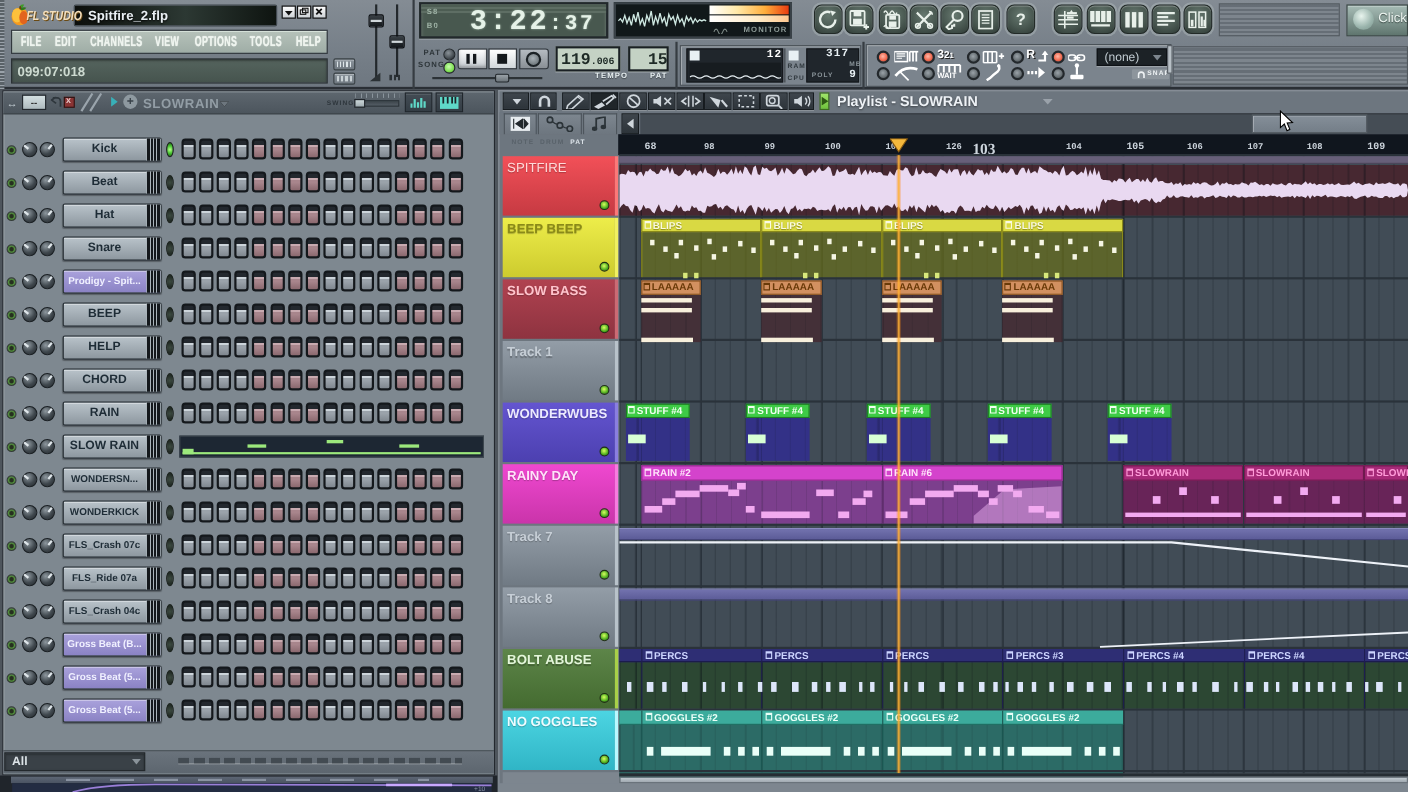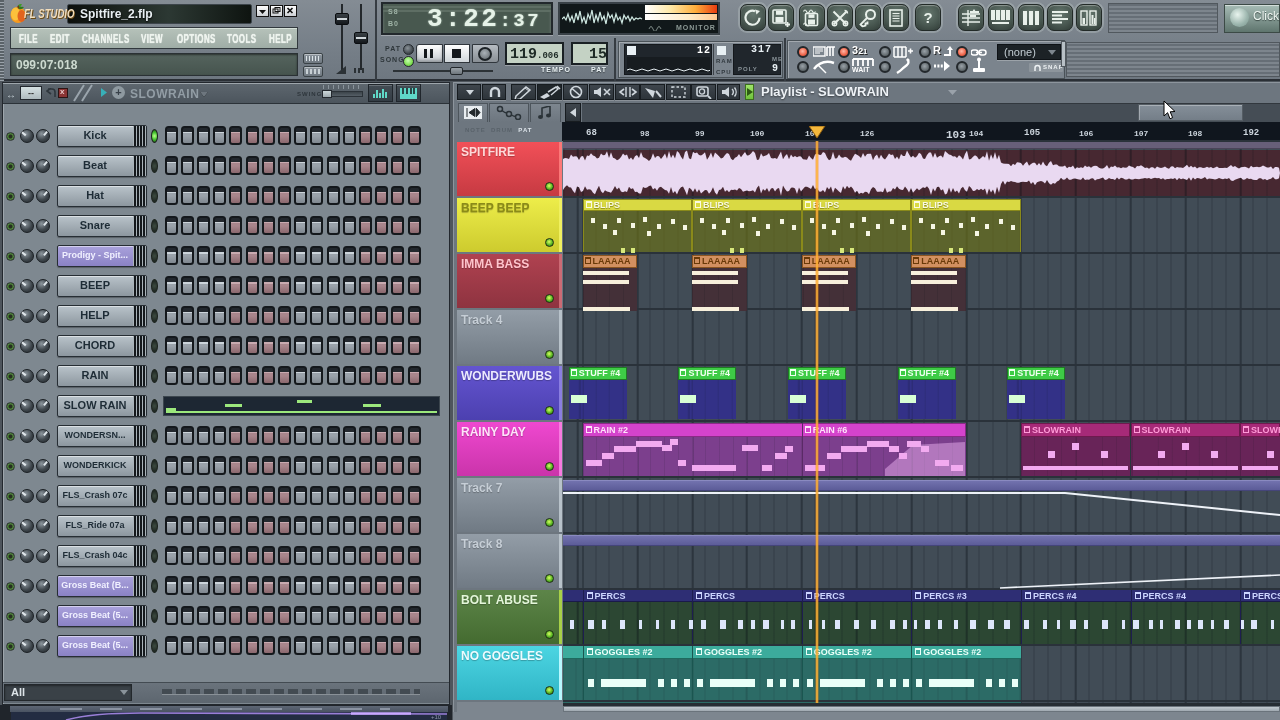--- a/index.html
+++ b/index.html
@@ -1130,57 +1130,57 @@
     </svg>
     <div class="abs" style="left:582px;top:103px;width:698px;height:19px;background:#454d55;border-top:1px solid #32383e"></div>
     <div class="abs" style="left:1138px;top:104px;width:105px;height:17px;background:linear-gradient(#858f99,#747e88);border:1px solid #555d64;box-shadow:inset 1px 1px 0 rgba(255,255,255,.3)"></div>
     <div class="abs" style="left:562px;top:122px;width:718px;height:19px;background:#10161e"></div>
     <div class="abs seg" style="left:586px;top:128px;font-size:9px;color:#cdd5dd;font-family:'Liberation Mono',monospace;letter-spacing:0">68</div>
     <div class="abs seg" style="left:640px;top:129px;font-size:8px;color:#cdd5dd;font-family:'Liberation Mono',monospace;letter-spacing:0">98</div>
     <div class="abs seg" style="left:695px;top:129px;font-size:8px;color:#cdd5dd;font-family:'Liberation Mono',monospace;letter-spacing:0">99</div>
     <div class="abs seg" style="left:750px;top:129px;font-size:8px;color:#cdd5dd;font-family:'Liberation Mono',monospace;letter-spacing:0">100</div>
     <div class="abs seg" style="left:805px;top:129px;font-size:8px;color:#cdd5dd;font-family:'Liberation Mono',monospace;letter-spacing:0">101</div>
     <div class="abs seg" style="left:860px;top:129px;font-size:8px;color:#cdd5dd;font-family:'Liberation Mono',monospace;letter-spacing:0">126</div>
-    <div class="abs seg" style="left:946px;top:129px;font-size:11px;color:#cdd5dd;font-family:Liberation Mono, monospace;letter-spacing:0">103</div>
+    <div class="abs seg" style="left:884px;top:129px;font-size:14px;color:#cdd5dd;font-family:Liberation Serif, serif;letter-spacing:0">103</div>
     <div class="abs seg" style="left:969px;top:129px;font-size:8px;color:#cdd5dd;font-family:'Liberation Mono',monospace;letter-spacing:0">104</div>
     <div class="abs seg" style="left:1024px;top:128px;font-size:9px;color:#cdd5dd;font-family:'Liberation Mono',monospace;letter-spacing:0">105</div>
     <div class="abs seg" style="left:1079px;top:129px;font-size:8px;color:#cdd5dd;font-family:'Liberation Mono',monospace;letter-spacing:0">106</div>
     <div class="abs seg" style="left:1134px;top:129px;font-size:8px;color:#cdd5dd;font-family:'Liberation Mono',monospace;letter-spacing:0">107</div>
     <div class="abs seg" style="left:1188px;top:129px;font-size:8px;color:#cdd5dd;font-family:'Liberation Mono',monospace;letter-spacing:0">108</div>
-    <div class="abs seg" style="left:1243px;top:128px;font-size:9px;color:#cdd5dd;font-family:'Liberation Mono',monospace;letter-spacing:0">192</div>
+    <div class="abs seg" style="left:1243px;top:128px;font-size:9px;color:#cdd5dd;font-family:'Liberation Mono',monospace;letter-spacing:0">109</div>
     <svg class="abs" style="left:809px;top:126px" width="17" height="13">
       <path d="M0 0 h16 l-8 12 z" fill="#f4b83c" stroke="#8a5a10" stroke-width="1"></path>
     </svg>
     <div class="abs" style="left:563px;top:141px;width:717px;height:562px;background:repeating-linear-gradient(90deg, rgba(8,14,20,.55) 0 1px, transparent 1px 54.8px),repeating-linear-gradient(90deg, transparent 0 12.70px, rgba(10,16,22,.25) 12.70px 13.70px),#414c56;background-position:19.5px 0,19.5px 0"></div>
     <div class="abs" style="left:563px;top:140px;width:717px;height:2px;background:#2a323a"></div>
     <div class="abs" style="left:563px;top:196px;width:717px;height:2px;background:#2a323a"></div>
     <div class="abs" style="left:563px;top:252px;width:717px;height:2px;background:#2a323a"></div>
     <div class="abs" style="left:563px;top:308px;width:717px;height:2px;background:#2a323a"></div>
     <div class="abs" style="left:563px;top:364px;width:717px;height:2px;background:#2a323a"></div>
     <div class="abs" style="left:563px;top:420px;width:717px;height:2px;background:#2a323a"></div>
     <div class="abs" style="left:563px;top:476px;width:717px;height:2px;background:#2a323a"></div>
     <div class="abs" style="left:563px;top:532px;width:717px;height:2px;background:#2a323a"></div>
     <div class="abs" style="left:563px;top:588px;width:717px;height:2px;background:#2a323a"></div>
     <div class="abs" style="left:563px;top:644px;width:717px;height:2px;background:#2a323a"></div>
     <div class="abs" style="left:563px;top:700px;width:717px;height:2px;background:#2a323a"></div>
     <div class="abs" style="left:457px;top:142px;width:102px;height:54px;background:linear-gradient(#f25058,#c63a42)"></div>
     <div class="abs" style="left:559px;top:142px;width:3px;height:54px;background:#fc7878"></div>
-    <div class="abs" style="left:461px;top:145px;font-size:12px;font-weight:bold;color:#ffd8d8;text-shadow:0 1px 1px rgba(0,0,0,.25);white-space:nowrap">SPITFIRE</div>
+    <div class="abs" style="left:461px;top:145px;font-size:12px;font-weight:normal;color:#ffd8d8;text-shadow:0 1px 1px rgba(0,0,0,.25);white-space:nowrap">SPITFIRE</div>
     <div class="abs" style="left:545px;top:182px;width:9px;height:9px;border-radius:50%;background:radial-gradient(circle at 45% 40%,#d8ff60,#4fae20 60%,#2a6a10);border:1.5px solid #203014"></div>
     <div class="abs" style="left:457px;top:198px;width:102px;height:54px;background:linear-gradient(#eded4a,#cdcb2e)"></div>
     <div class="abs" style="left:559px;top:198px;width:3px;height:54px;background:#f0f060"></div>
     <div class="abs" style="left:461px;top:201px;font-size:12px;font-weight:bold;color:#8a8a18;text-shadow:0 1px 1px rgba(0,0,0,.25);white-space:nowrap">BEEP BEEP</div>
     <div class="abs" style="left:545px;top:238px;width:9px;height:9px;border-radius:50%;background:radial-gradient(circle at 45% 40%,#d8ff60,#4fae20 60%,#2a6a10);border:1.5px solid #203014"></div>
     <div class="abs" style="left:457px;top:254px;width:102px;height:54px;background:linear-gradient(#b04250,#8e3340)"></div>
     <div class="abs" style="left:559px;top:254px;width:3px;height:54px;background:#cc6a74"></div>
-    <div class="abs" style="left:461px;top:257px;font-size:12px;font-weight:bold;color:#ffc4cc;text-shadow:0 1px 1px rgba(0,0,0,.25);white-space:nowrap">IMMA BASS</div>
+    <div class="abs" style="left:461px;top:257px;font-size:12px;font-weight:bold;color:#ffc4cc;text-shadow:0 1px 1px rgba(0,0,0,.25);white-space:nowrap">SLOW BASS</div>
     <div class="abs" style="left:545px;top:294px;width:9px;height:9px;border-radius:50%;background:radial-gradient(circle at 45% 40%,#d8ff60,#4fae20 60%,#2a6a10);border:1.5px solid #203014"></div>
     <div class="abs" style="left:457px;top:310px;width:102px;height:54px;background:linear-gradient(#939da7,#707a84)"></div>
     <div class="abs" style="left:559px;top:310px;width:3px;height:54px;background:#b8c2ca"></div>
-    <div class="abs" style="left:461px;top:313px;font-size:12px;font-weight:bold;color:#c6ced6;text-shadow:0 1px 1px rgba(0,0,0,.25);white-space:nowrap">Track 4</div>
+    <div class="abs" style="left:461px;top:313px;font-size:12px;font-weight:bold;color:#c6ced6;text-shadow:0 1px 1px rgba(0,0,0,.25);white-space:nowrap">Track 1</div>
     <div class="abs" style="left:545px;top:350px;width:9px;height:9px;border-radius:50%;background:radial-gradient(circle at 45% 40%,#d8ff60,#4fae20 60%,#2a6a10);border:1.5px solid #203014"></div>
     <div class="abs" style="left:457px;top:366px;width:102px;height:54px;background:linear-gradient(#6455d0,#4c40b0)"></div>
     <div class="abs" style="left:559px;top:366px;width:3px;height:54px;background:#8a7ee0"></div>
     <div class="abs" style="left:461px;top:369px;font-size:12px;font-weight:bold;color:#eceaff;text-shadow:0 1px 1px rgba(0,0,0,.25);white-space:nowrap">WONDERWUBS</div>
     <div class="abs" style="left:545px;top:406px;width:9px;height:9px;border-radius:50%;background:radial-gradient(circle at 45% 40%,#d8ff60,#4fae20 60%,#2a6a10);border:1.5px solid #203014"></div>
     <div class="abs" style="left:457px;top:422px;width:102px;height:54px;background:linear-gradient(#ef48d0,#ca34aa)"></div>
     <div class="abs" style="left:559px;top:422px;width:3px;height:54px;background:#f87ae0"></div>
     <div class="abs" style="left:461px;top:425px;font-size:12px;font-weight:bold;color:#ffe2fa;text-shadow:0 1px 1px rgba(0,0,0,.25);white-space:nowrap">RAINY DAY</div>
     <div class="abs" style="left:545px;top:462px;width:9px;height:9px;border-radius:50%;background:radial-gradient(circle at 45% 40%,#d8ff60,#4fae20 60%,#2a6a10);border:1.5px solid #203014"></div>
     <div class="abs" style="left:457px;top:478px;width:102px;height:54px;background:linear-gradient(#939da7,#707a84)"></div>

